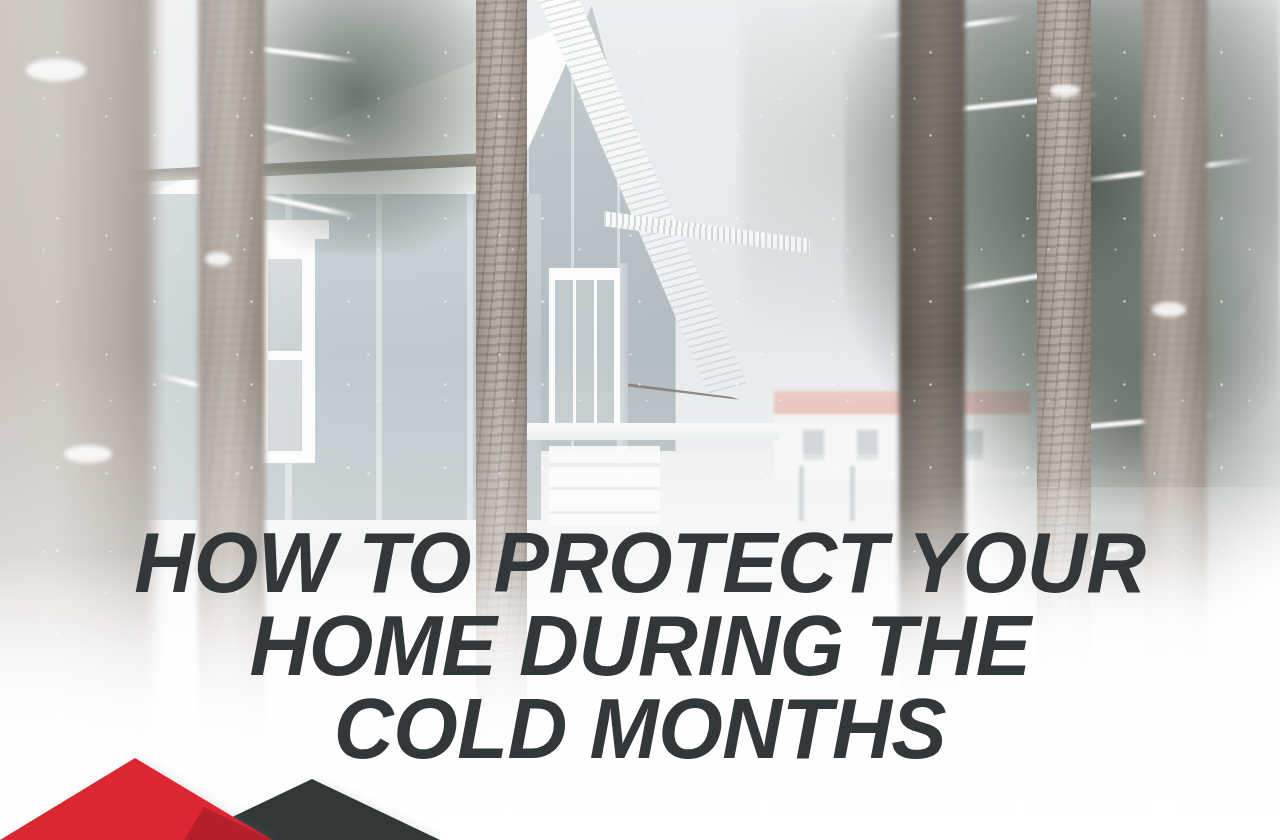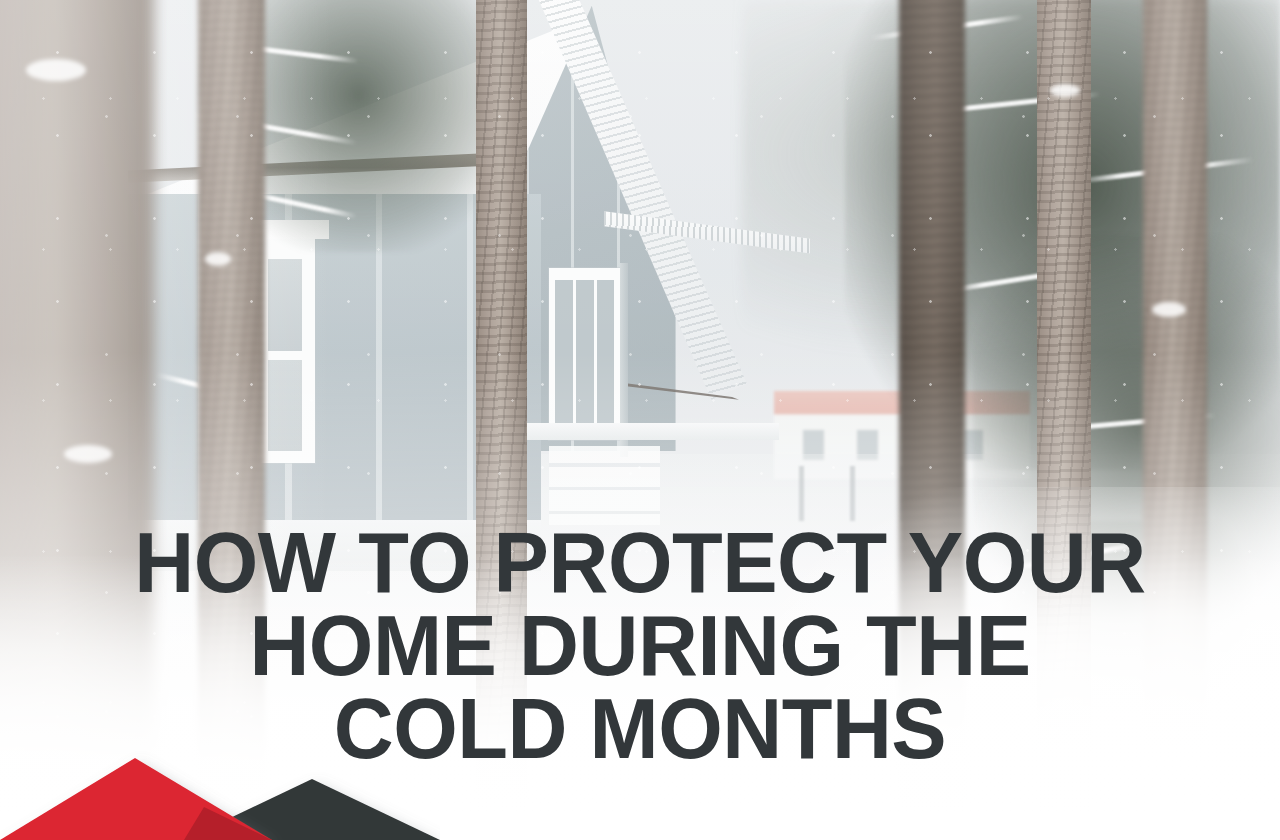--- a/index.html
+++ b/index.html
@@ -10,20 +10,21 @@
     background:#ffffff;
     font-family:"Liberation Sans", sans-serif;
     overflow:hidden;
   }
 
   .canvas {
     position:relative;
     width:1280px; height:840px;
     overflow:hidden;
     background:#eef0f1;
+    font-style:italic;
   }
 
   
   .photo {
     position:absolute; inset:0;
     overflow:hidden;
     background:
       linear-gradient(180deg,#e9ecee 0%, #e4e8ea 40%, #eceef0 70%, #f4f5f6 100%);
   }
 

